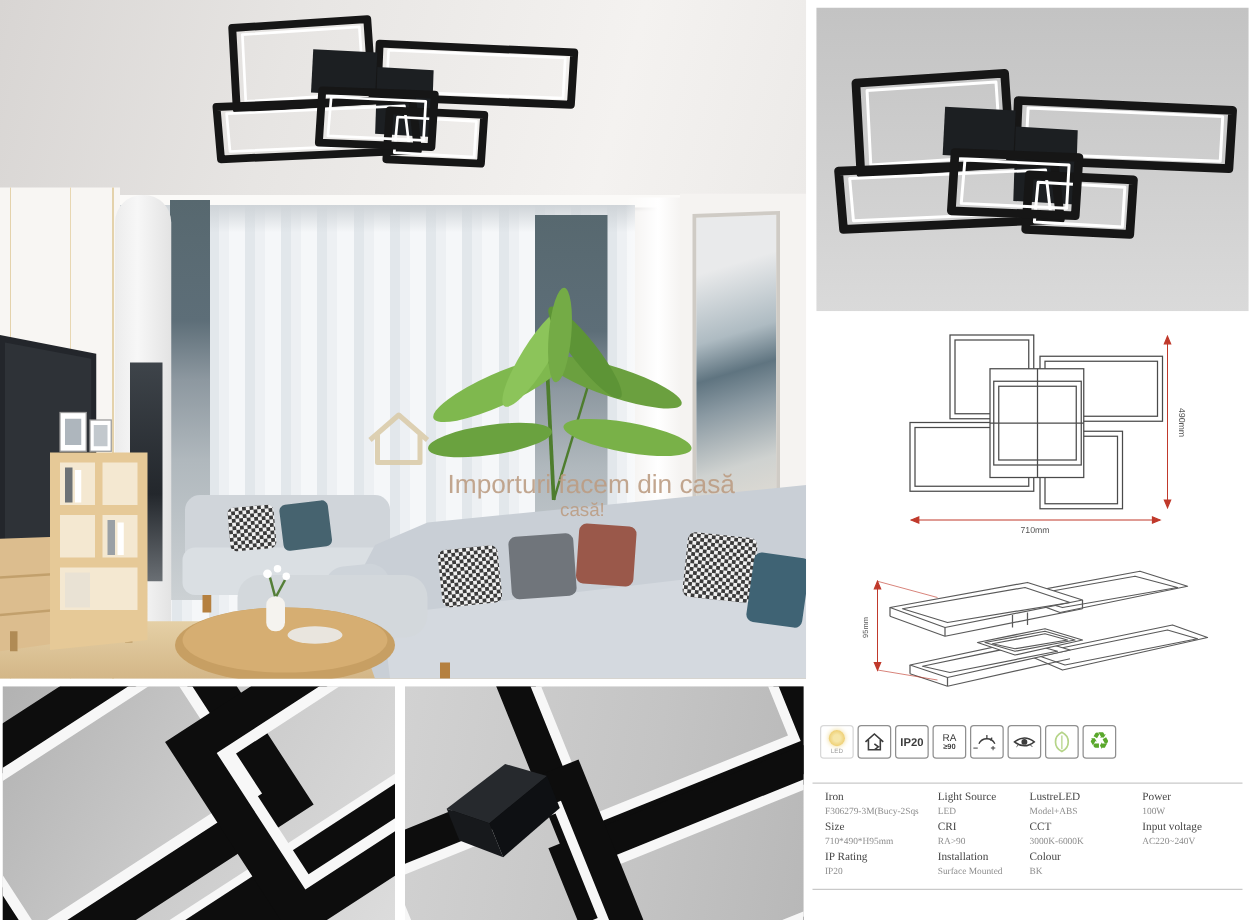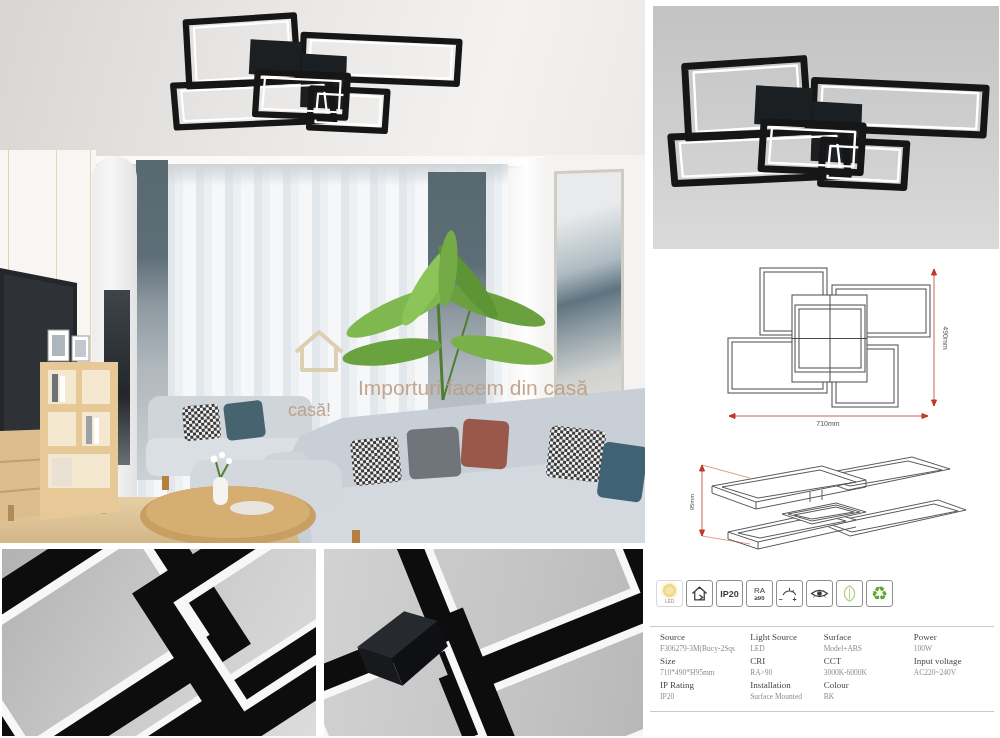--- a/index.html
+++ b/index.html
@@ -70,21 +70,21 @@
   .detail{top:547px;height:191px;border:2px solid #fff;overflow:hidden;box-sizing:border-box;}
   .detail1{left:0;width:318px;background:linear-gradient(120deg,#b2b2b2,#cdcdcd 55%,#dcdcdc);}
   .detail2{left:322px;width:323px;background:linear-gradient(100deg,#d2d2d2,#c4c4c4 60%,#b8b8b8);}
 
   
   .wm{left:288px;top:322px;width:345px;color:rgba(214,198,162,.88);pointer-events:none;}
   .wm-row{display:flex;align-items:center;}
   .wm-brand{font-size:40px;font-weight:bold;letter-spacing:1px;
             color:rgba(216,201,166,.85);text-shadow:0 0 2px rgba(255,255,255,.4);}
   .wm-tag{font-size:21px;color:rgba(187,156,131,.9);margin-left:70px;margin-top:0px;}
-  .wm-tag2{font-size:18px;color:rgba(187,156,131,.9);}
+  .wm-tag2{font-size:15px;color:rgba(187,156,131,.9);margin-left:160px;}
 
   svg text{font-family:"Liberation Sans",sans-serif;}
 </style>
 </head>
 <body>
 
 <div class="page">
 
   <div class="abs room">
     <div class="abs ceiling"></div>
@@ -342,29 +342,29 @@
     </div>
     <div class="ic">
       <span class="recycle">♻</span>
     </div>
   </div>
 
   <div class="abs hr hr1"></div>
 
   <div class="abs spec">
     <div class="spec-cell">
-      <div class="spec-label">Source</div>
+      <div class="spec-label">Iron</div>
         <div class="spec-value">F306279-3M(Bucy-2Sqs</div>
     </div>
     <div class="spec-cell">
       <div class="spec-label">Light Source</div>
         <div class="spec-value">LED</div>
     </div>
     <div class="spec-cell">
-      <div class="spec-label">Surface</div>
+      <div class="spec-label">LustreLED</div>
         <div class="spec-value">Model+ABS</div>
     </div>
     <div class="spec-cell">
       <div class="spec-label">Power</div>
         <div class="spec-value">100W</div>
     </div>
     <div class="spec-cell">
       <div class="spec-label">Size</div>
         <div class="spec-value">710*490*H95mm</div>
     </div>

